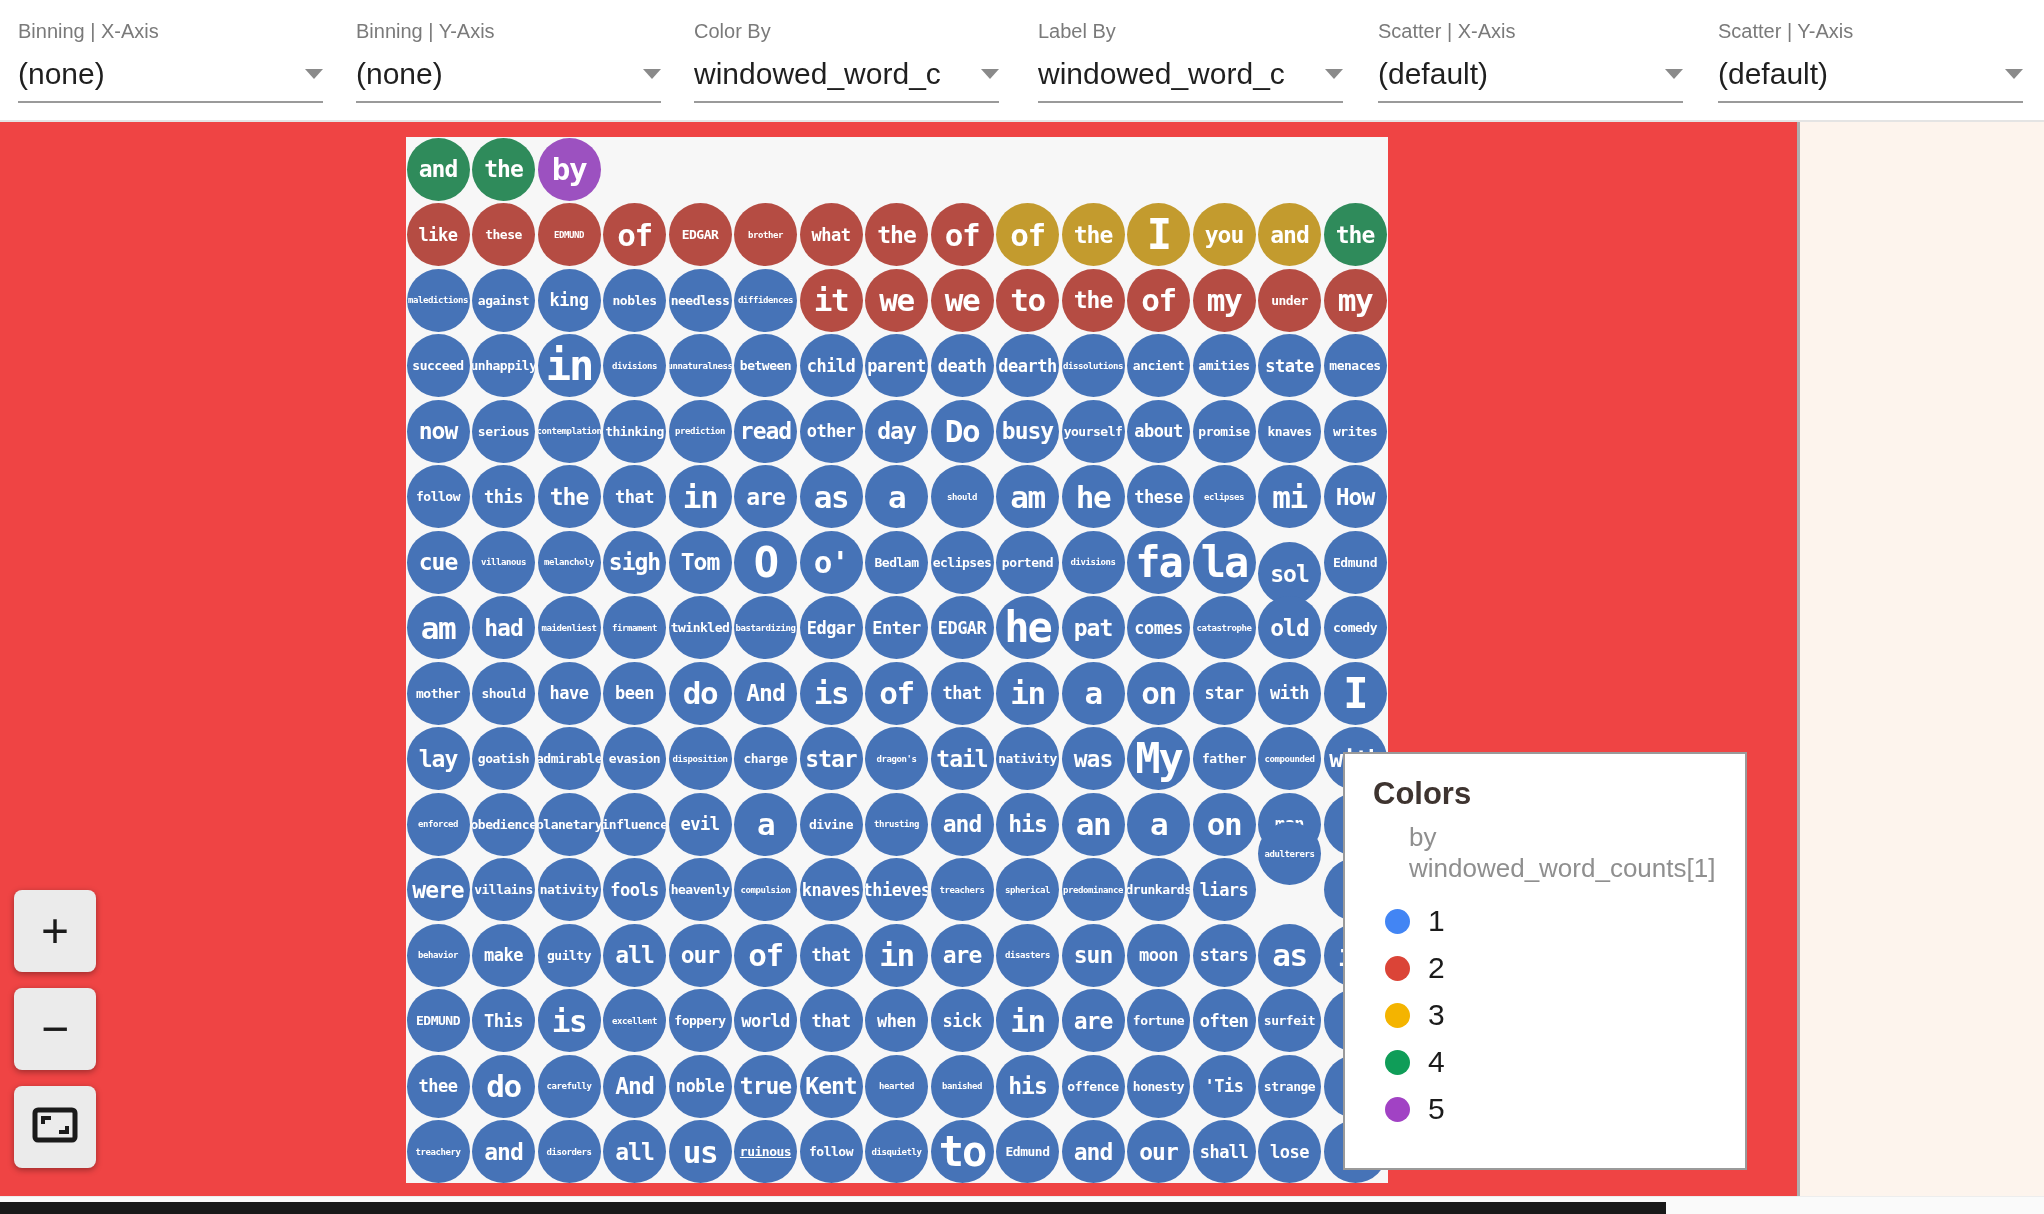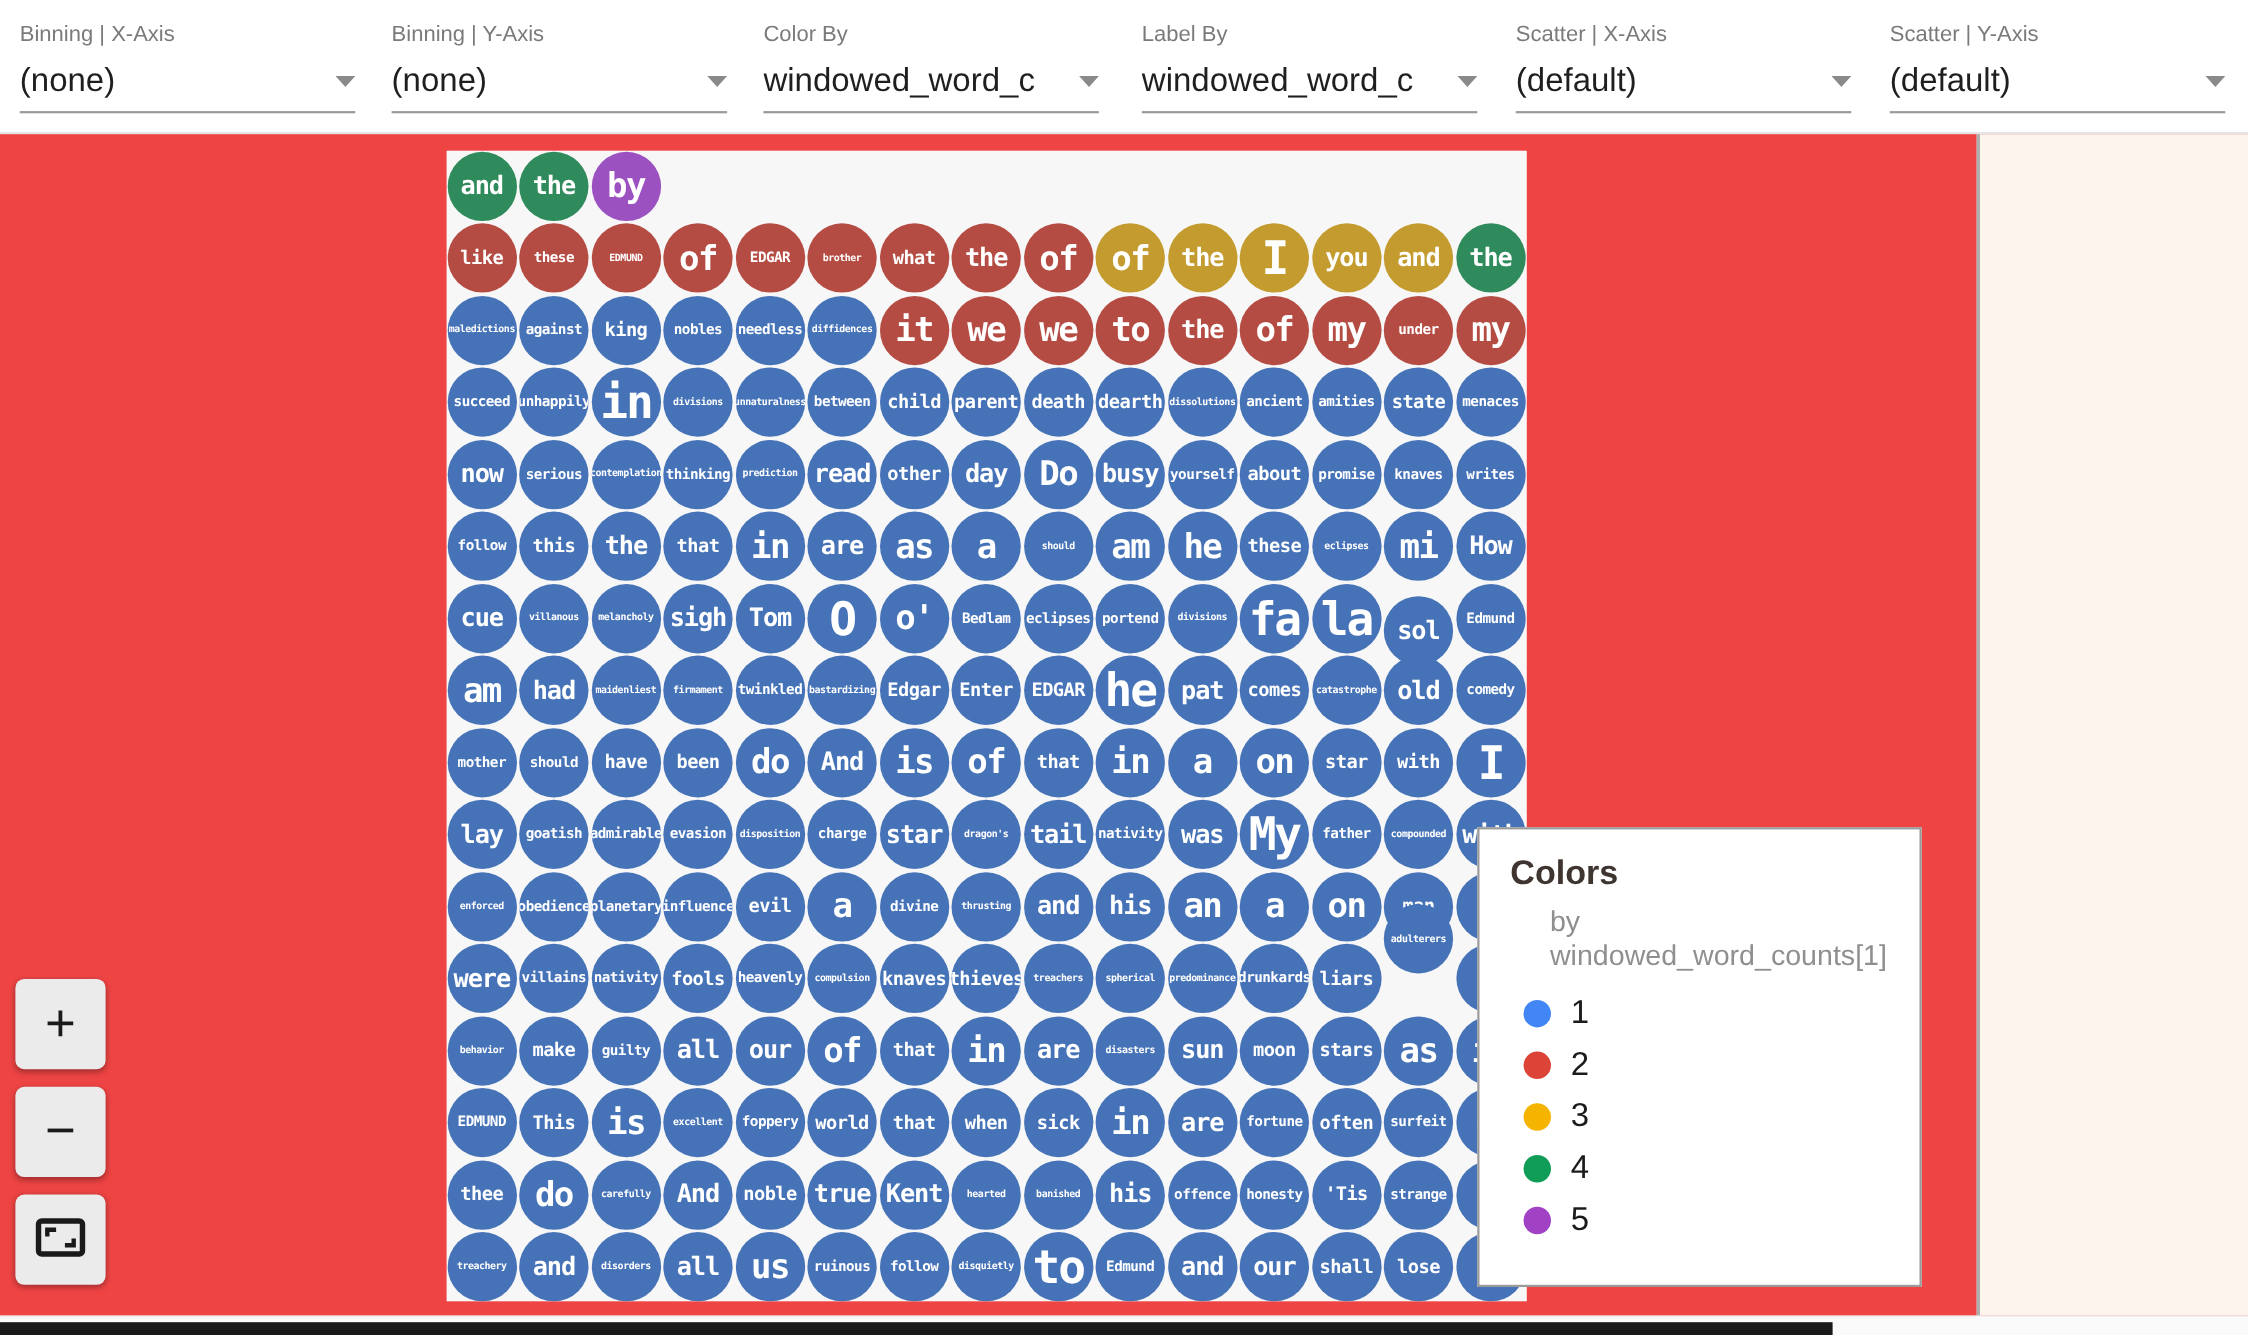--- a/index.html
+++ b/index.html
@@ -311,21 +311,21 @@
       <div class="circle sz-s" style="left: 655.5px; top: 917.5px; background: rgb(70, 115, 183);">offence</div>
       <div class="circle sz-s" style="left: 721px; top: 917.5px; background: rgb(70, 115, 183);">honesty</div>
       <div class="circle sz-m" style="left: 786.5px; top: 917.5px; background: rgb(70, 115, 183);">'Tis</div>
       <div class="circle sz-s" style="left: 852px; top: 917.5px; background: rgb(70, 115, 183);">strange</div>
       <div class="circle sz-l" style="left: 917.5px; top: 917.5px; background: rgb(70, 115, 183);">E</div>
       <div class="circle sz-xs" style="left: 0.5px; top: 983px; background: rgb(70, 115, 183);">treachery</div>
       <div class="circle sz-l" style="left: 66px; top: 983px; background: rgb(70, 115, 183);">and</div>
       <div class="circle sz-xs" style="left: 131.5px; top: 983px; background: rgb(70, 115, 183);">disorders</div>
       <div class="circle sz-l" style="left: 197px; top: 983px; background: rgb(70, 115, 183);">all</div>
       <div class="circle sz-xl" style="left: 262.5px; top: 983px; background: rgb(70, 115, 183);">us</div>
-      <div class="circle sz-s" style="left: 328px; top: 983px; background: rgb(70, 115, 183);">ruinous</div>
+      <div class="circle sz-s" style="left: 328px; top: 983px; background: rgb(70, 115, 183); text-decoration: underline;">ruinous</div>
       <div class="circle sz-s" style="left: 393.5px; top: 983px; background: rgb(70, 115, 183);">follow</div>
       <div class="circle sz-xs" style="left: 459px; top: 983px; background: rgb(70, 115, 183);">disquietly</div>
       <div class="circle sz-xxl" style="left: 524.5px; top: 983px; background: rgb(70, 115, 183);">to</div>
       <div class="circle sz-s" style="left: 590px; top: 983px; background: rgb(70, 115, 183);">Edmund</div>
       <div class="circle sz-l" style="left: 655.5px; top: 983px; background: rgb(70, 115, 183);">and</div>
       <div class="circle sz-l" style="left: 721px; top: 983px; background: rgb(70, 115, 183);">our</div>
       <div class="circle sz-m" style="left: 786.5px; top: 983px; background: rgb(70, 115, 183);">shall</div>
       <div class="circle sz-m" style="left: 852px; top: 983px; background: rgb(70, 115, 183);">lose</div>
       <div class="circle sz-xs" style="left: 917.5px; top: 983px; background: rgb(70, 115, 183);">no</div>
     </div>

